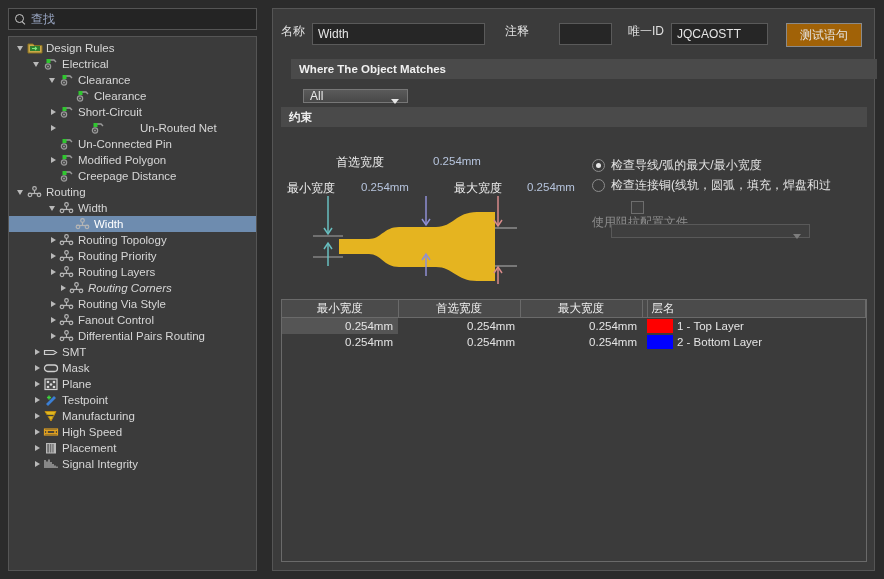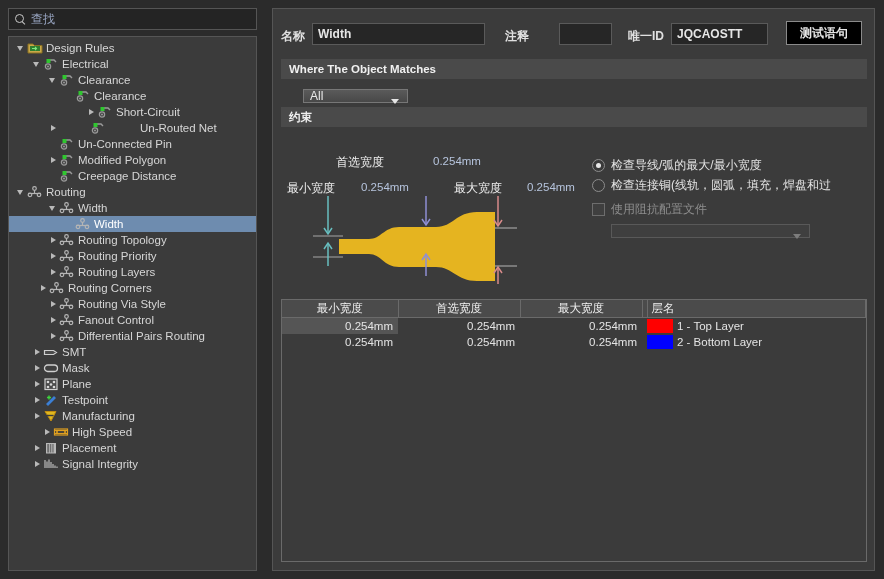--- a/index.html
+++ b/index.html
@@ -123,42 +123,41 @@
     width: 603px; height: 563px;
     background: #3b3b3b;
     border: 1px solid #555;
   }
 
   
   .form-row {
     position: absolute;
     left: 8px; top: 14px;
     display: flex;
-    align-items: flex-end;
+    align-items: flex-start;
     height: 22px;
-    font-weight: bold;
   }
   .form-label {
     color: #e0e0e0;
     font-size: 12px;
     margin-right: 7px;
   }
   .txt-input {
     background: #262626;
     border: 1px solid #5a5a5a;
     height: 22px;
     color: #e6e6e6;
     font-size: 12px;
     padding: 0 5px;
     line-height: 20px;
     display: flex;
     align-items: center;
   }
   .btn {
-    background: #000000;
+    background: #a16207;
     border: 1px solid #8a8a8a;
     height: 24px;
     color: #e6e6e6;
     font-size: 12px;
     padding: 0 9px;
     display: flex;
     align-items: center;
     justify-content: center;
     cursor: pointer;
   }
@@ -357,21 +356,21 @@
           <div class="tree-row" style="padding-left: 54px;">
             <span class="expander"></span>
             <span class="tree-icon"><svg width="16" height="14" viewBox="0 0 16 14">
                 <path d="M5 3h6l2 2" stroke="#9a9a9a" stroke-width="1.4" fill="none"></path>
                 <rect x="3.5" y="2" width="4" height="4" fill="#2fc72f"></rect>
                 <circle cx="5" cy="9.5" r="2.6" fill="none" stroke="#9a9a9a" stroke-width="1.3"></circle>
                 <circle cx="5" cy="9.5" r="1" fill="#9a9a9a"></circle>
               </svg></span>
             <span class="tree-label">Clearance</span>
           </div>
-          <div class="tree-row" style="padding-left: 38px; margin-left: 38px;">
+          <div class="tree-row" style="padding-left: 38px;">
             <span class="expander closed"></span>
             <span class="tree-icon"><svg width="16" height="14" viewBox="0 0 16 14">
                 <path d="M5 3h6l2 2" stroke="#9a9a9a" stroke-width="1.4" fill="none"></path>
                 <rect x="3.5" y="2" width="4" height="4" fill="#2fc72f"></rect>
                 <circle cx="5" cy="9.5" r="2.6" fill="none" stroke="#9a9a9a" stroke-width="1.3"></circle>
                 <circle cx="5" cy="9.5" r="1" fill="#9a9a9a"></circle>
               </svg></span>
             <span class="tree-label">Short-Circuit</span>
           </div>
           <div class="tree-row" style="padding-left: 38px; gap: 31px;">
@@ -473,21 +472,21 @@
             <span class="expander closed"></span>
             <span class="tree-icon"><svg width="16" height="14" viewBox="0 0 16 14">
                 <circle cx="7.5" cy="3.5" r="1.8" fill="none" stroke="#b5b5b5" stroke-width="1.2"></circle>
                 <line x1="1" y1="8.5" x2="14" y2="8.5" stroke="#b5b5b5" stroke-width="1.2"></line>
                 <line x1="7.5" y1="5.2" x2="7.5" y2="8.5" stroke="#b5b5b5" stroke-width="1.2"></line>
                 <circle cx="3" cy="9.8" r="1.8" fill="none" stroke="#b5b5b5" stroke-width="1.2"></circle>
                 <circle cx="12" cy="9.8" r="1.8" fill="none" stroke="#b5b5b5" stroke-width="1.2"></circle>
               </svg></span>
             <span class="tree-label">Routing Layers</span>
           </div>
-          <div class="tree-row" style="padding-left: 28px;">
+          <div class="tree-row" style="padding-left: 48px; font-style: italic;">
             <span class="expander closed"></span>
             <span class="tree-icon"><svg width="16" height="14" viewBox="0 0 16 14">
                 <circle cx="7.5" cy="3.5" r="1.8" fill="none" stroke="#b5b5b5" stroke-width="1.2"></circle>
                 <line x1="1" y1="8.5" x2="14" y2="8.5" stroke="#b5b5b5" stroke-width="1.2"></line>
                 <line x1="7.5" y1="5.2" x2="7.5" y2="8.5" stroke="#b5b5b5" stroke-width="1.2"></line>
                 <circle cx="3" cy="9.8" r="1.8" fill="none" stroke="#b5b5b5" stroke-width="1.2"></circle>
                 <circle cx="12" cy="9.8" r="1.8" fill="none" stroke="#b5b5b5" stroke-width="1.2"></circle>
               </svg></span>
             <span class="tree-label">Routing Corners</span>
           </div>
@@ -559,21 +558,21 @@
             <span class="tree-label">Testpoint</span>
           </div>
           <div class="tree-row" style="padding-left: 22px;">
             <span class="expander closed"></span>
             <span class="tree-icon"><svg width="16" height="14" viewBox="0 0 16 14">
                 <path d="M2 2.5h11l-5 9.5z" fill="#e0b81f" stroke="#c08b10" stroke-width="1"></path>
                 <path d="M3.5 6.5h7" stroke="#3b3b3b" stroke-width="1.4"></path>
               </svg></span>
             <span class="tree-label">Manufacturing</span>
           </div>
-          <div class="tree-row" style="padding-left: 32px;">
+          <div class="tree-row" style="padding-left: 22px;">
             <span class="expander closed"></span>
             <span class="tree-icon"><svg width="16" height="14" viewBox="0 0 16 14">
                 <rect x="1.5" y="4" width="13" height="6" fill="none" stroke="#e0a020" stroke-width="1.2"></rect>
                 <line x1="1.5" y1="5.5" x2="14.5" y2="5.5" stroke="#e0a020" stroke-width="1.2"></line>
                 <line x1="1.5" y1="8.5" x2="14.5" y2="8.5" stroke="#e0a020" stroke-width="1.2"></line>
                 <circle cx="4" cy="7" r="1.1" fill="#e0a020"></circle>
                 <circle cx="12" cy="7" r="1.1" fill="#e0a020"></circle>
               </svg></span>
             <span class="tree-label">High Speed</span>
           </div>
@@ -614,21 +613,21 @@
 
       <span class="form-label" style="margin-left:20px;">注释</span>
       <div class="txt-input" style="width:53px;margin-left:23px;"></div>
 
       <span class="form-label" style="margin-left:16px;">唯一ID</span>
       <div class="txt-input" style="width:97px;">JQCAOSTT</div>
 
       <div class="btn" style="margin-left:18px;width:76px;">测试语句</div>
     </div>
 
-    <div class="sect-bar" style="top:50px;">Where The Object Matches</div>
+    <div class="sect-bar" style="top:50px;margin-left:10px;">Where The Object Matches</div>
 
     <div class="combo" style="position:absolute;left:30px;top:80px;width:105px;">
       <span>All</span>
       <span class="arrow"></span>
     </div>
 
     <div class="sect-bar" style="top:98px;">约束</div>
 
     <div class="diagram">
       <div class="dlabel" style="left:55px;top:0px;">首选宽度</div>
@@ -677,21 +676,21 @@
     <div class="opt-row" style="left:319px;top:148px;">
       <span class="radio checked"></span>
       <span class="opt-label">检查导线/弧的最大/最小宽度</span>
     </div>
 
     <div class="opt-row" style="left:319px;top:168px;width:275px;overflow:hidden;">
       <span class="radio"></span>
       <span class="opt-label">检查连接铜(线轨，圆弧，填充，焊盘和过</span>
     </div>
 
-    <div class="opt-row" style="left:319px;top:192px;">
+    <div class="opt-row" style="left:319px;top:192px;flex-direction:column;">
       <span class="chk"></span>
       <span class="opt-label disabled">使用阻抗配置文件</span>
     </div>
 
     <div class="combo disabled" style="position:absolute;left:338px;top:215px;width:199px;">
       <span></span>
       <span class="arrow"></span>
     </div>
 
     <div class="table-wrap">

